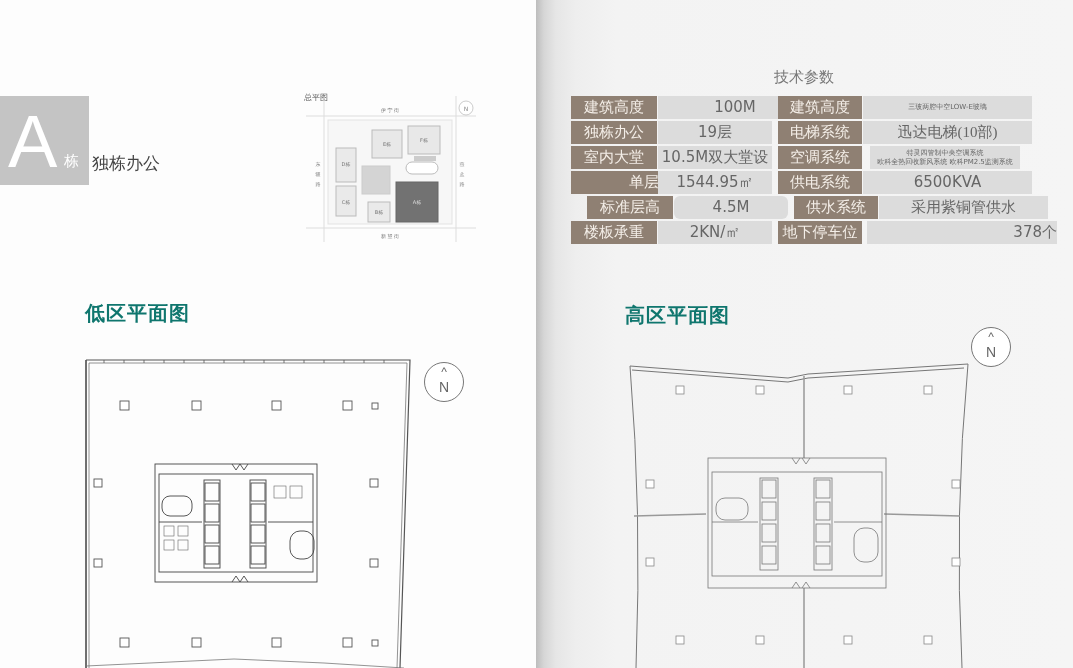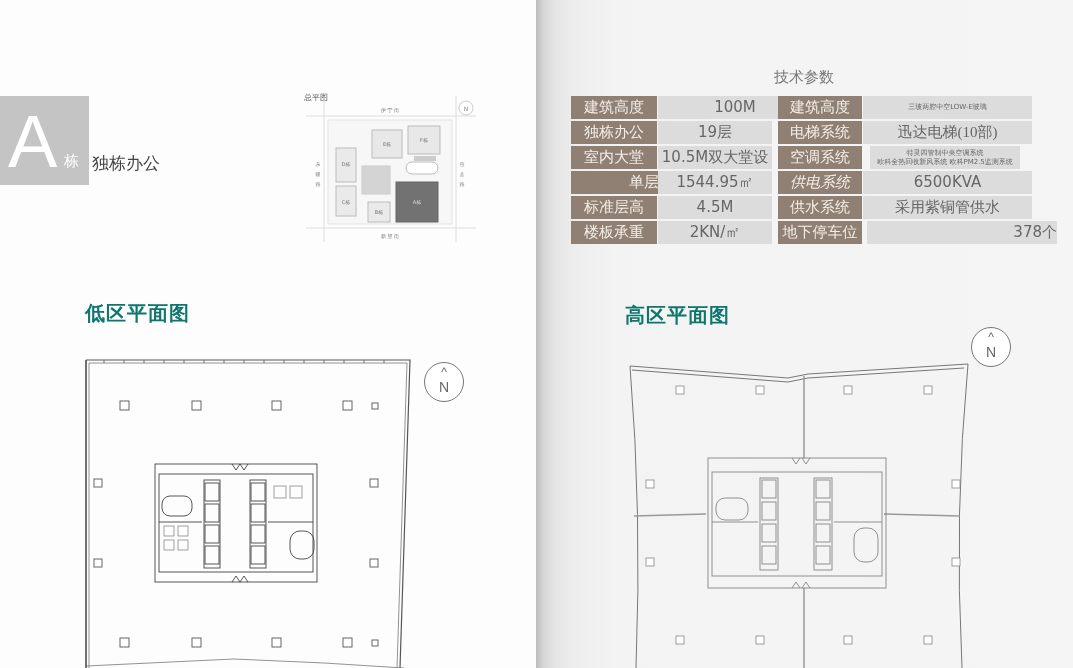--- a/index.html
+++ b/index.html
@@ -179,27 +179,27 @@
     <div class="cell lab" style="left:207px;width:84px;">空调系统</div>
     <div class="cell val small" style="left:292px;width:150px;margin-left:7px;">
       <span class="line">特灵四管制中央空调系统</span>
       <span class="line">欧科全热回收新风系统 欧科PM2.5监测系统</span>
     </div>
   </div>
 
   <div class="row" style="top:75px;">
     <div class="cell lab" style="left:0;width:86px;padding-left:45px;">单层面积</div>
     <div class="cell val" style="left:87px;width:114px;">1544.95㎡</div>
-    <div class="cell lab" style="left:207px;width:84px;font-style:italic;">供电系统</div>
+    <div class="cell lab" style="left:207px;width:84px;">供电系统</div>
     <div class="cell val" style="left:292px;width:169px;">6500KVA</div>
   </div>
 
-  <div class="row" style="top:100px;">
+  <div class="row" style="top:100px;margin-left:16px;">
     <div class="cell lab" style="left:0;width:86px;">标准层高</div>
-    <div class="cell val" style="left:87px;width:114px;">4.5M</div>
+    <div class="cell val" style="left:87px;width:114px;border-radius:6px;">4.5M</div>
     <div class="cell lab" style="left:207px;width:84px;">供水系统</div>
     <div class="cell val" style="left:292px;width:169px;">采用紫铜管供水</div>
   </div>
 
   <div class="row" style="top:125px;">
     <div class="cell lab" style="left:0;width:86px;">楼板承重</div>
     <div class="cell val" style="left:87px;width:114px;">2KN/㎡</div>
     <div class="cell lab" style="left:207px;width:84px;">地下停车位</div>
     <div class="cell val" style="left:296px;width:190px;text-align:right;">378个</div>
   </div>

